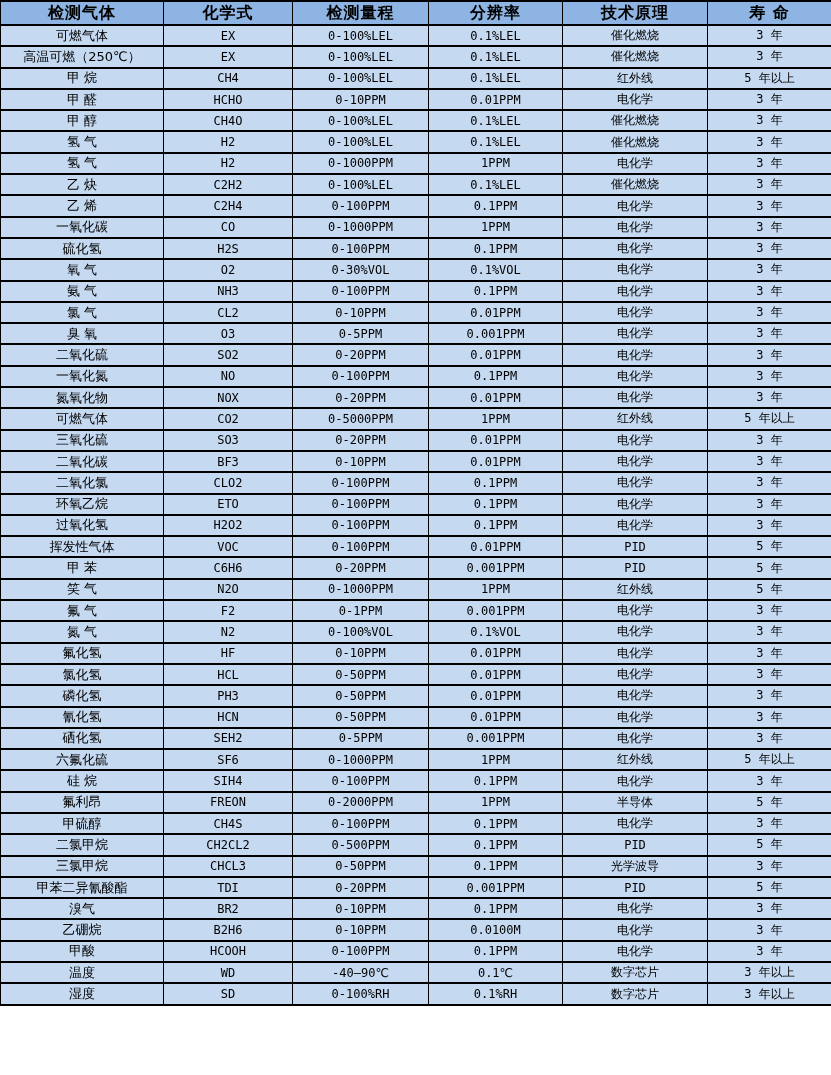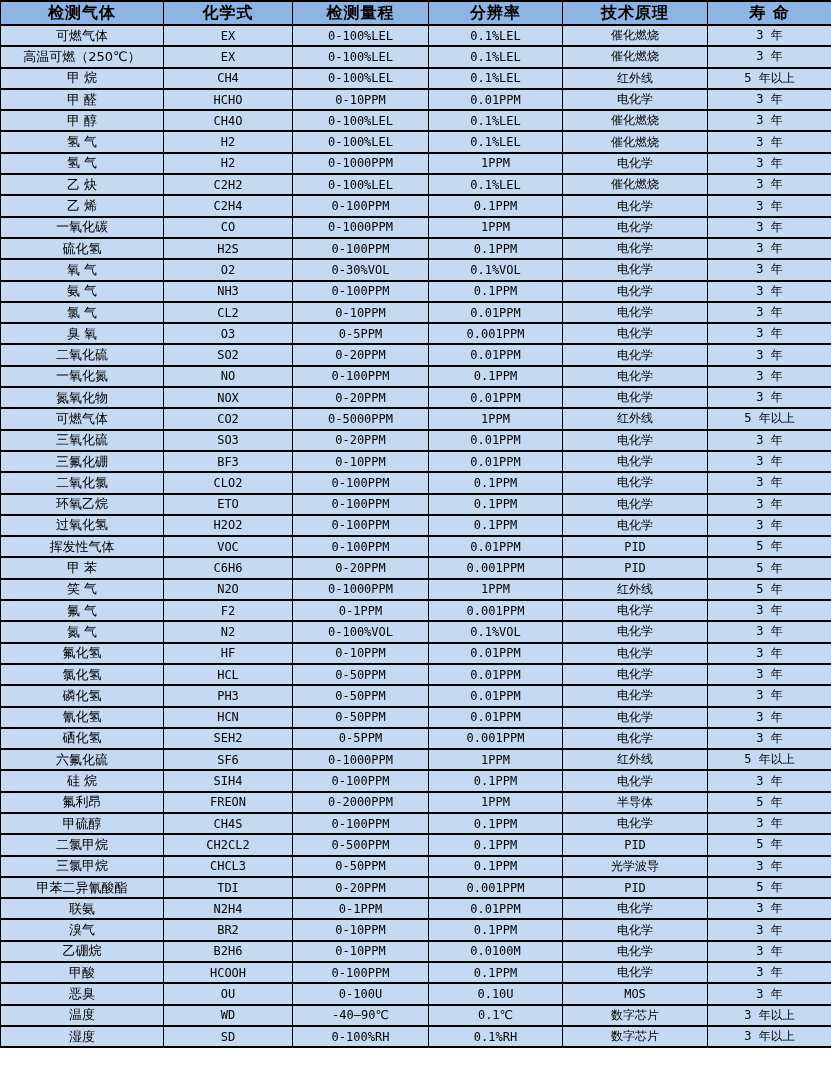--- a/index.html
+++ b/index.html
@@ -233,21 +233,21 @@
       </tr>
       <tr>
         <td>三氧化硫</td>
         <td>SO3</td>
         <td>0-20PPM</td>
         <td>0.01PPM</td>
         <td>电化学</td>
         <td>3 年</td>
       </tr>
       <tr>
-        <td>三氟化硼</td>
+        <td>二氧化碳</td>
         <td>BF3</td>
         <td>0-10PPM</td>
         <td>0.01PPM</td>
         <td>电化学</td>
         <td>3 年</td>
       </tr>
       <tr>
         <td>二氧化氯</td>
         <td>CLO2</td>
         <td>0-100PPM</td>
@@ -401,28 +401,20 @@
       </tr>
       <tr>
         <td>甲苯二异氰酸酯</td>
         <td>TDI</td>
         <td>0-20PPM</td>
         <td>0.001PPM</td>
         <td>PID</td>
         <td>5 年</td>
       </tr>
       <tr>
-        <td>联氨</td>
-        <td>N2H4</td>
-        <td>0-1PPM</td>
-        <td>0.01PPM</td>
-        <td>电化学</td>
-        <td>3 年</td>
-      </tr>
-      <tr>
         <td>溴气</td>
         <td>BR2</td>
         <td>0-10PPM</td>
         <td>0.1PPM</td>
         <td>电化学</td>
         <td>3 年</td>
       </tr>
       <tr>
         <td>乙硼烷</td>
         <td>B2H6</td>
@@ -430,28 +422,20 @@
         <td>0.0100M</td>
         <td>电化学</td>
         <td>3 年</td>
       </tr>
       <tr>
         <td>甲酸</td>
         <td>HCOOH</td>
         <td>0-100PPM</td>
         <td>0.1PPM</td>
         <td>电化学</td>
-        <td>3 年</td>
-      </tr>
-      <tr>
-        <td>恶臭</td>
-        <td>OU</td>
-        <td>0-100U</td>
-        <td>0.10U</td>
-        <td>MOS</td>
         <td>3 年</td>
       </tr>
       <tr>
         <td>温度</td>
         <td>WD</td>
         <td>-40—90℃</td>
         <td>0.1℃</td>
         <td>数字芯片</td>
         <td>3 年以上</td>
       </tr>

